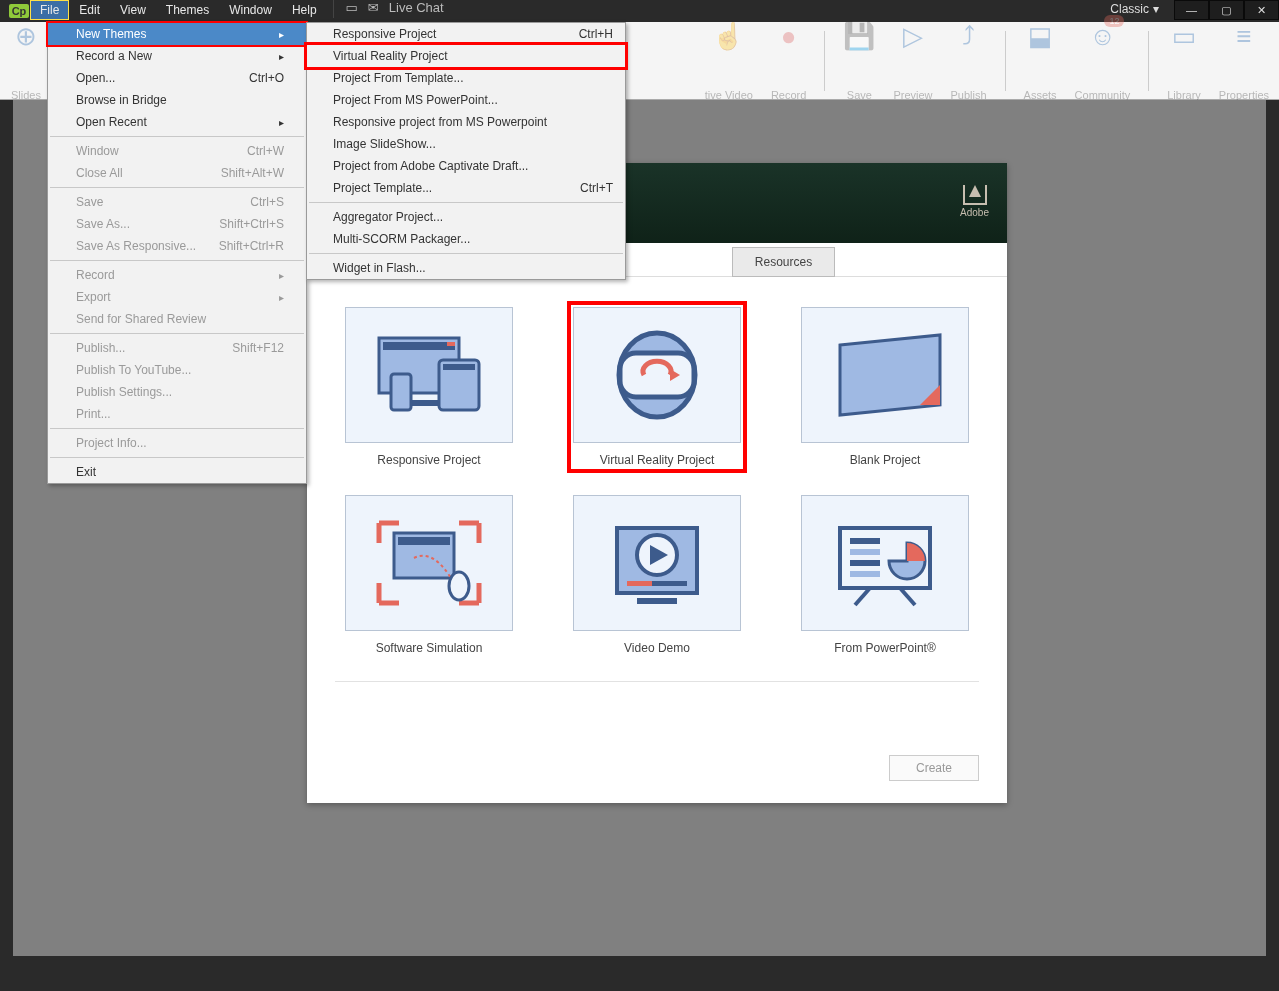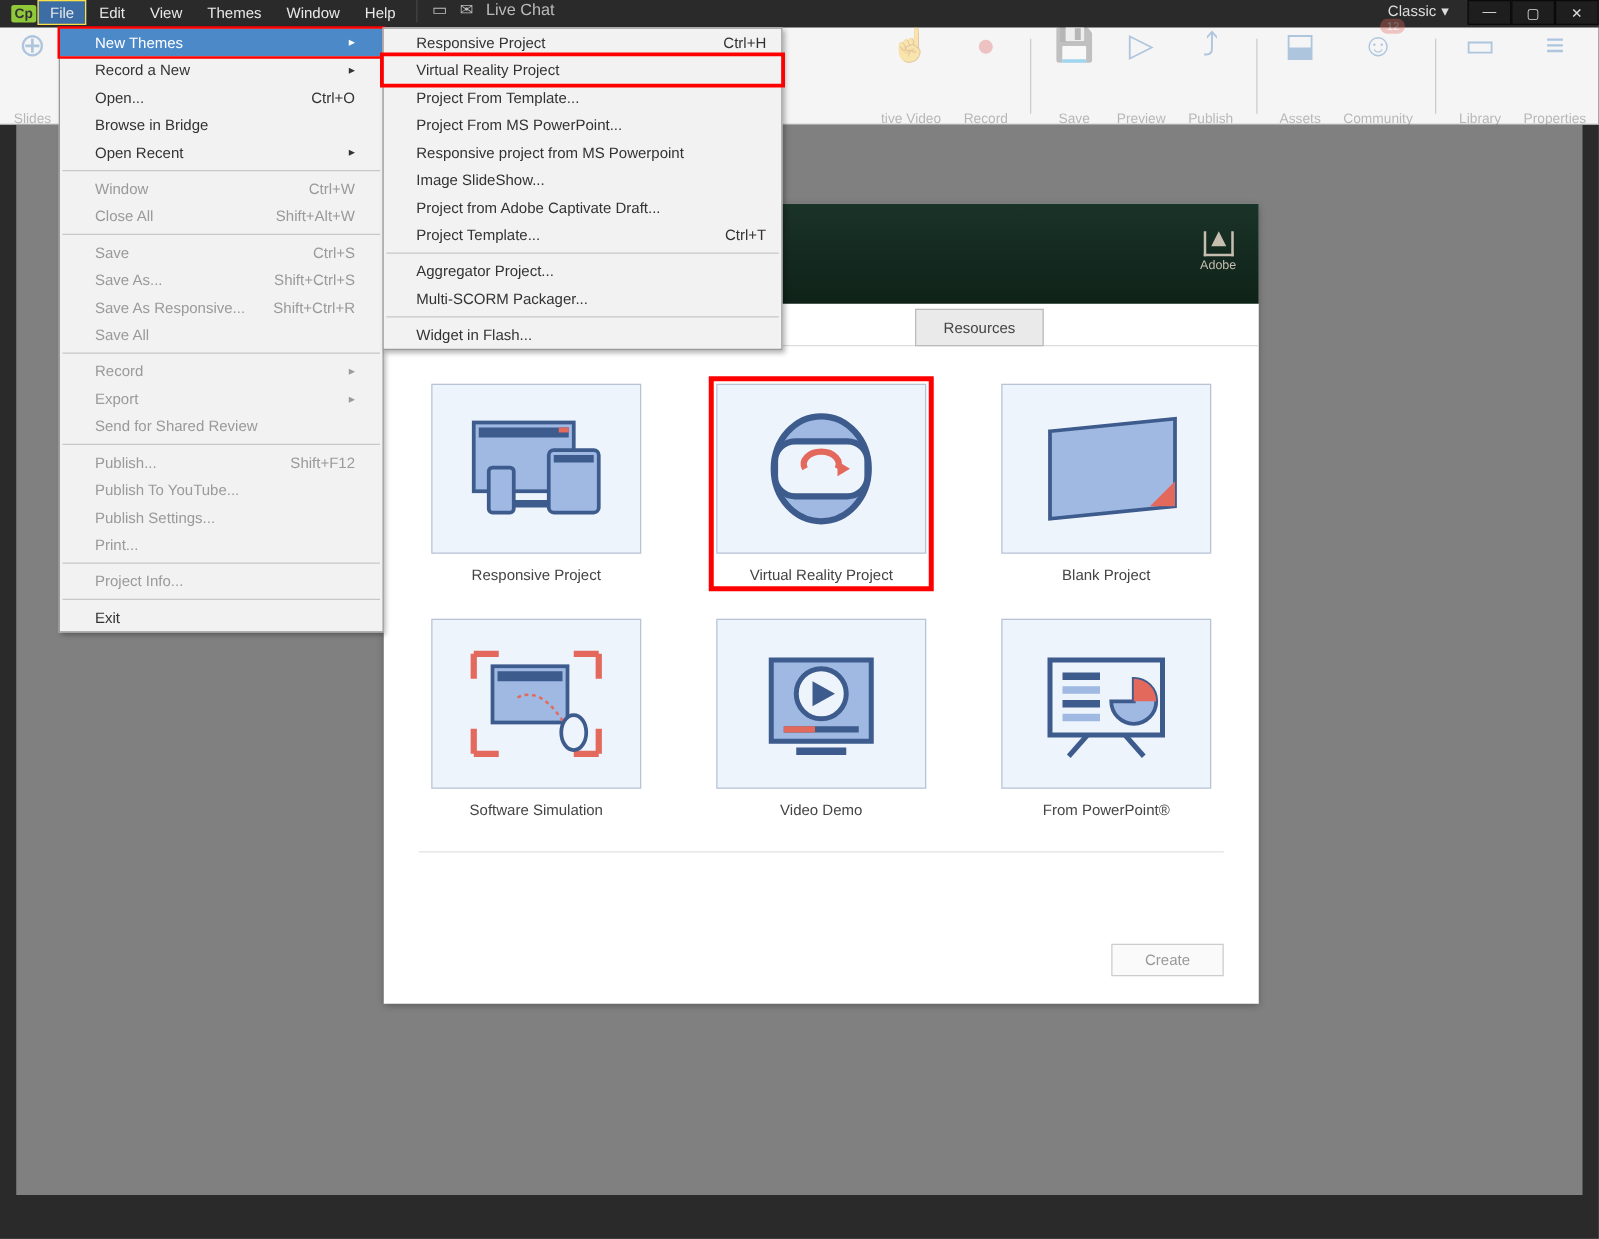--- a/index.html
+++ b/index.html
@@ -281,24 +281,20 @@
       <span>Ctrl+S</span>
     </div>
     <div class="dropdown-row disabled">
       <span>Save As...</span>
       <span>Shift+Ctrl+S</span>
     </div>
     <div class="dropdown-row disabled">
       <span>Save As Responsive...</span>
       <span>Shift+Ctrl+R</span>
     </div>
-    <div class="dropdown-row disabled">
-      <span>Save All</span>
-      <span></span>
-    </div>
     <div class="dropdown-divider"></div>
     <div class="dropdown-row disabled">
       <span>Record</span>
       <span class="arrow">▸</span>
     </div>
     <div class="dropdown-row disabled">
       <span>Export</span>
       <span class="arrow">▸</span>
     </div>
     <div class="dropdown-row disabled">

